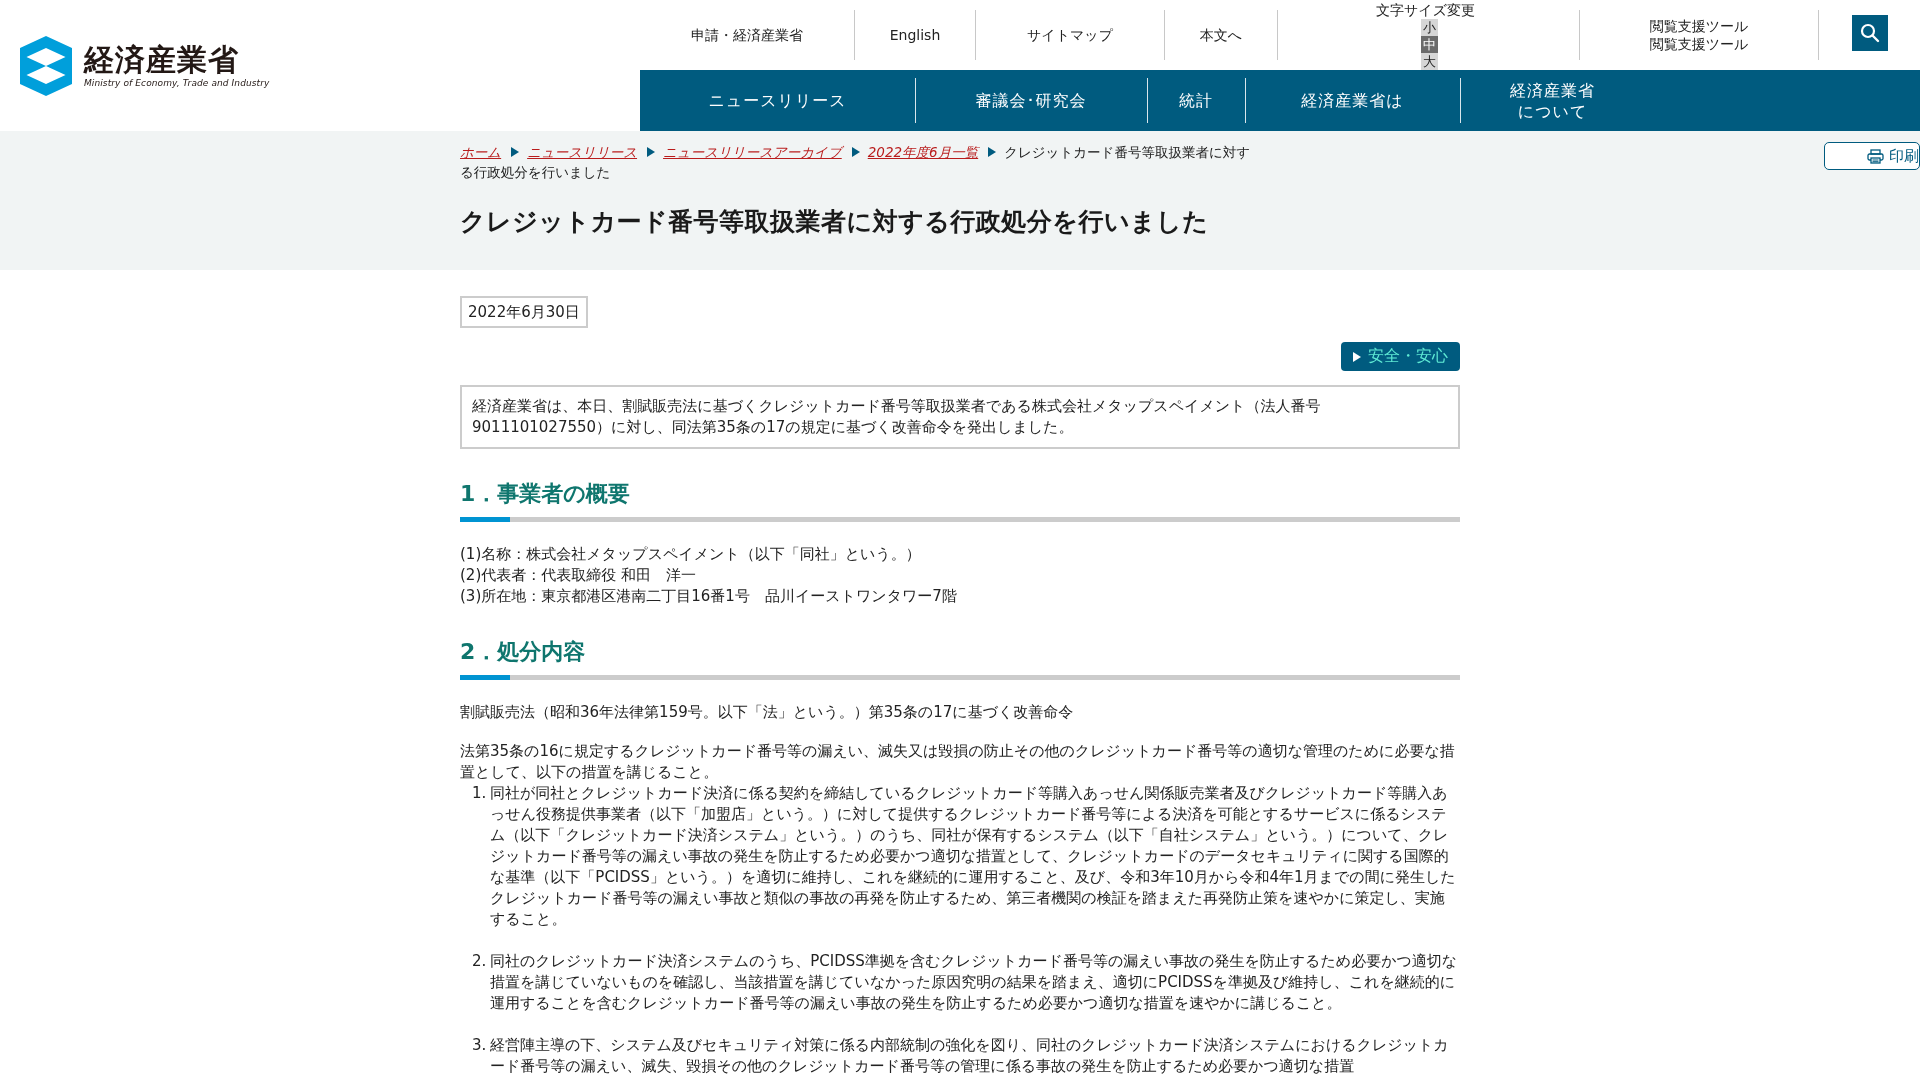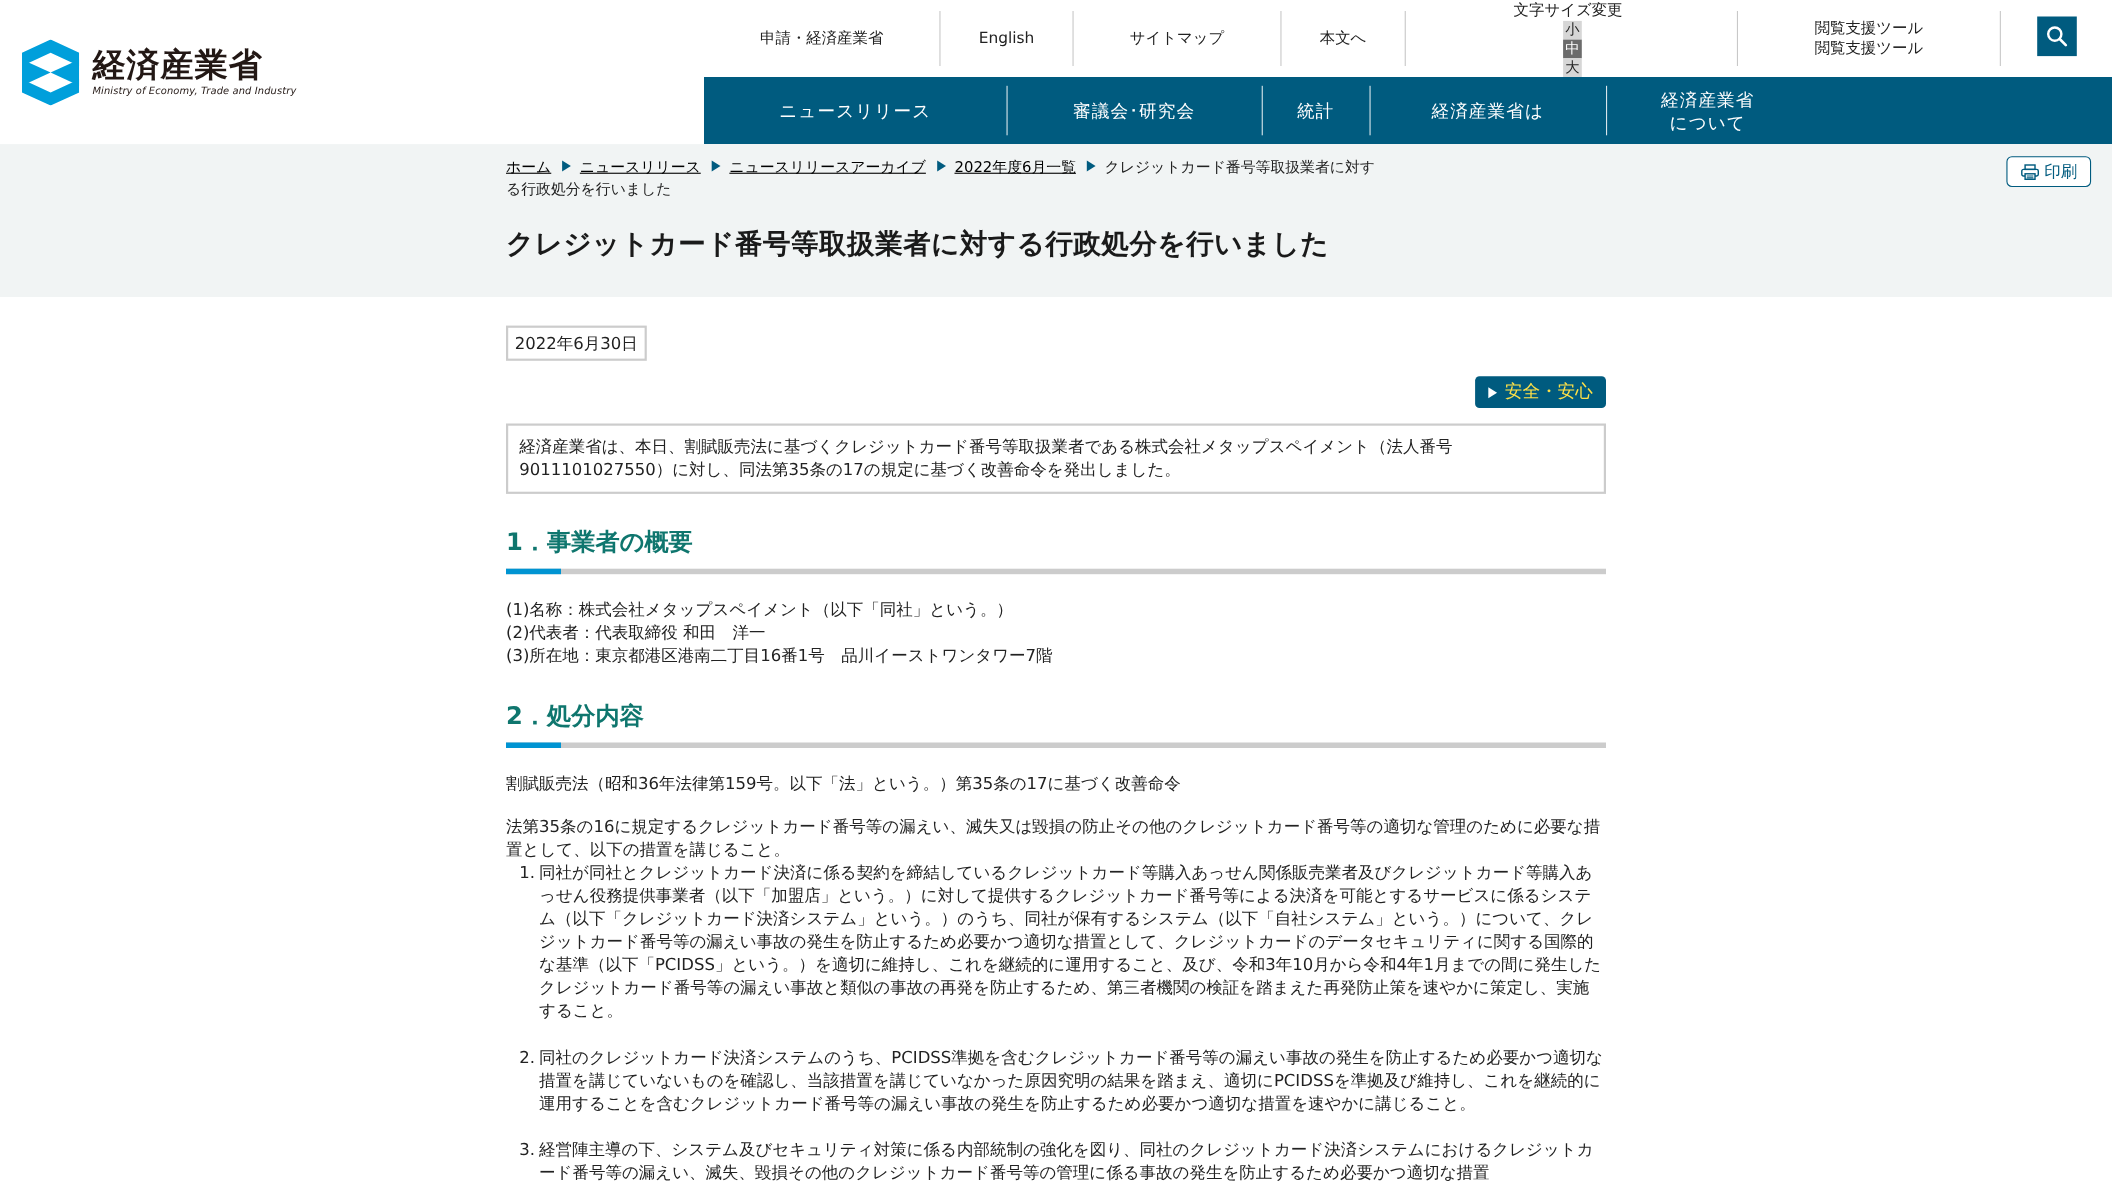--- a/index.html
+++ b/index.html
@@ -21,30 +21,30 @@
   .fs-btn.active { background: #6b6b6b; color: #fff; }
   .search-btn { position: absolute; left: 1852px; top: 15px; width: 36px; height: 36px; background: #005b7f; display: flex; align-items: center; justify-content: center; }
 
   .gnav { position: absolute; left: 640px; top: 70px; width: 1280px; height: 61px; background: #005b7f; display: flex; }
   .gnav-item { height: 61px; display: flex; align-items: center; justify-content: center; color: #fff; font-size: 16px; text-align: center; line-height: 21px; position: relative; letter-spacing: 1px; }
   .gnav-item + .gnav-item::before { content: ""; position: absolute; left: 0; top: 8px; bottom: 8px; width: 1px; background: #ffffff; opacity: 0.85; }
 
   
   .band { position: absolute; left: 0; top: 131px; width: 1920px; height: 139px; background: #f1f4f4; }
   .breadcrumb { position: absolute; left: 460px; top: 142px; width: 800px; font-size: 13.5px; line-height: 20px; color: #222; }
-  .breadcrumb a { color: #000000; text-decoration: underline; }
+  .breadcrumb a { color: #b91c1c; text-decoration: underline; font-style: italic; }
   .bc-sep { display: inline-block; width: 0; height: 0; border-top: 5px solid transparent; border-bottom: 5px solid transparent; border-left: 8px solid #005b7f; margin: 0 8px 0 10px; vertical-align: 0px; }
-  .print-btn { position: absolute; left: 1824px; top: 142px; width: 77px; height: 28px; border: 1px solid #005b7f; border-radius: 5px; background: #fff; color: #005b7f; font-size: 15px; display: flex; align-items: center; justify-content: center; gap: 5px; }
+  .print-btn { position: absolute; left: 1824px; top: 142px; width: 96px; height: 28px; border: 1px solid #005b7f; border-radius: 5px; background: #fff; color: #005b7f; font-size: 15px; display: flex; align-items: center; justify-content: flex-end; gap: 5px; }
   .page-title { position: absolute; left: 460px; top: 205px; font-size: 25px; font-weight: bold; color: #1a1a1a; letter-spacing: 0.5px; }
 
   
   .main { position: absolute; left: 460px; top: 296px; width: 1000px; }
   .date-badge { display: inline-block; border: 2px solid #cccccc; padding: 4px 6px; font-size: 15px; color: #222; line-height: 20px; }
   .tag-row { height: 36px; margin-top: 14px; position: relative; }
-  .tag { position: absolute; right: 0; top: 0; background: #005b7f; color: #fde047; border-radius: 4px; height: 29px; padding: 0 12px; display: flex; align-items: center; font-size: 16px; gap: 7px; }
+  .tag { position: absolute; right: 0; top: 0; background: #005b7f; color: #5eead4; border-radius: 4px; height: 29px; padding: 0 12px; display: flex; align-items: center; font-size: 16px; gap: 7px; }
   .tag-arrow { width: 0; height: 0; border-top: 5px solid transparent; border-bottom: 5px solid transparent; border-left: 8px solid #fff; }
   .summary { margin-top: 7px; border: 2px solid #cccccc; padding: 9px 10px; font-size: 15px; line-height: 21px; color: #222; }
   .sec-heading { font-size: 22px; font-weight: bold; color: #0f766e; margin-top: 30px; line-height: 30px; }
   .sec-rule { margin-top: 8px; height: 5px; background: #cccccc; position: relative; }
   .sec-rule::before { content: ""; position: absolute; left: 0; top: 0; width: 50px; height: 5px; background: #0094d2; }
   .facts { margin-top: 22px; font-size: 15px; line-height: 21px; color: #222; }
   .para { font-size: 15px; line-height: 21px; color: #222; }
   .para.p1 { margin-top: 22px; }
   .para.p2 { margin-top: 18px; }
   ol.measures { list-style: none; margin-left: 12px; font-size: 15px; line-height: 21px; color: #222; }

